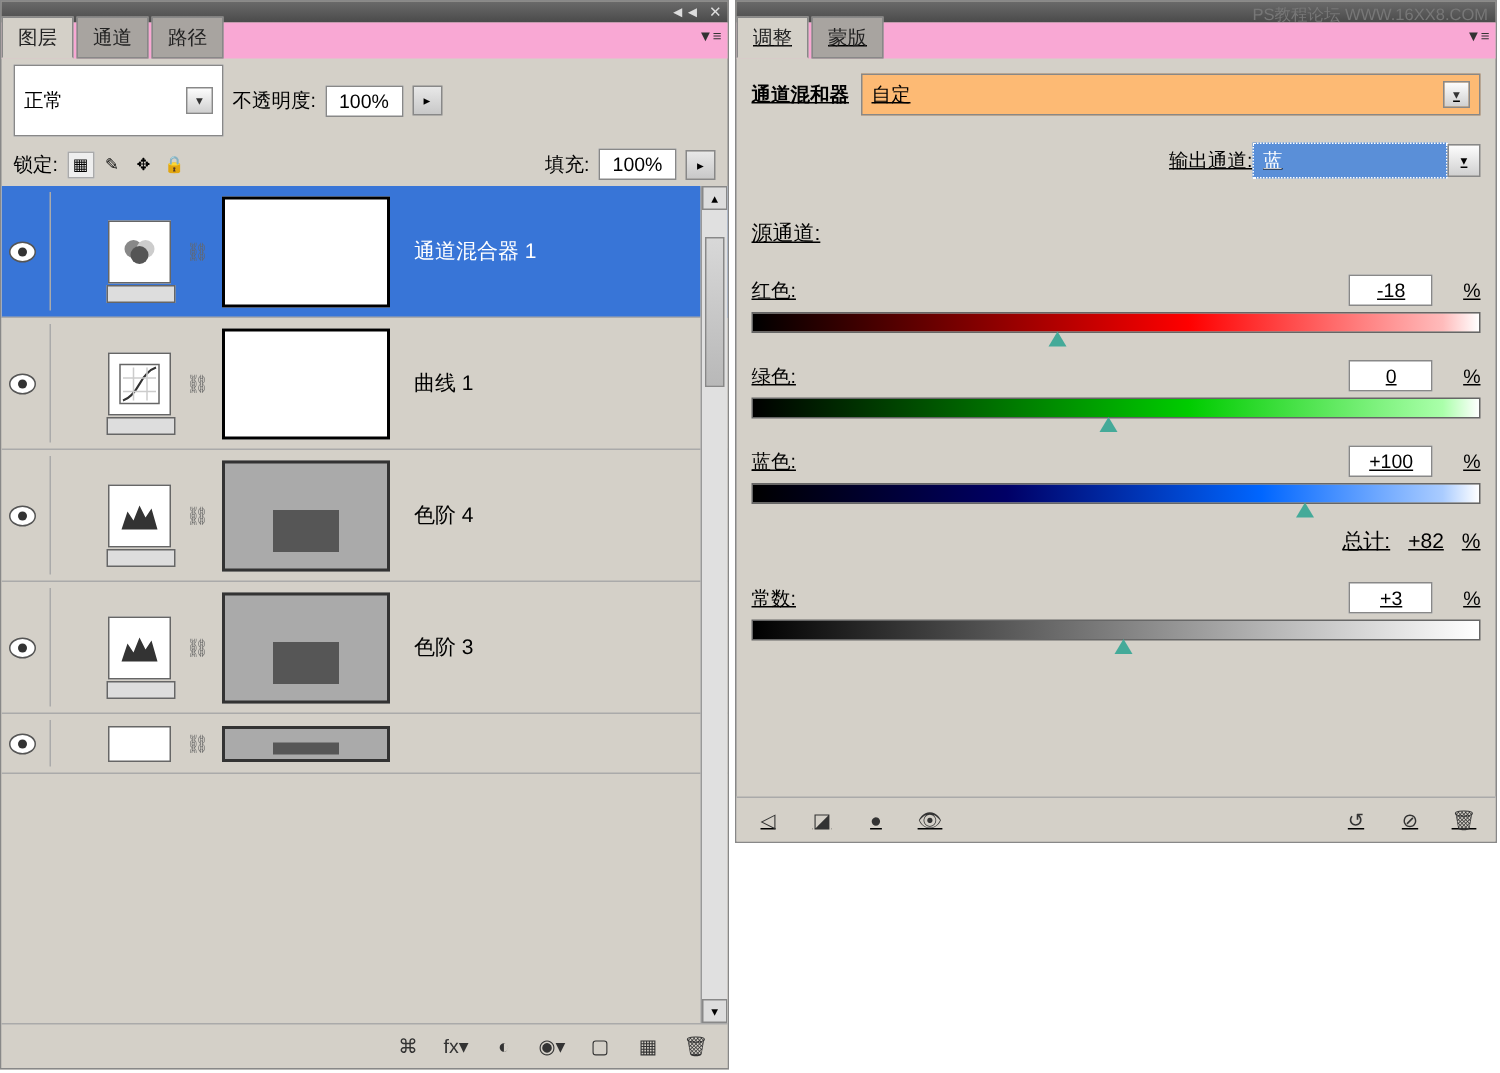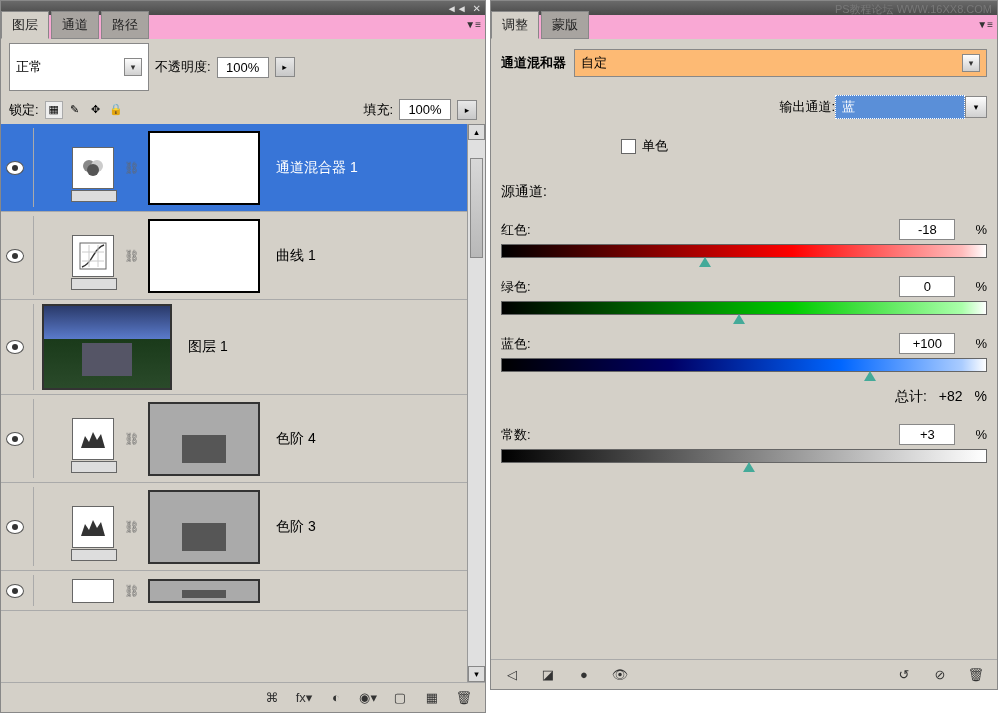--- a/index.html
+++ b/index.html
@@ -1,21 +1,21 @@
 <!DOCTYPE html>
 <html><head>
 <meta charset="utf-8">
 <style>
 * { box-sizing: border-box; margin: 0; padding: 0; font-family: "SimSun", "宋体", sans-serif; }
 body { background: #fff; width: 1000px; height: 715px; position: relative; font-size: 13px; }
 .watermark { position: absolute; top: 2px; right: 8px; color: #777; font-size: 11px; z-index: 100; }
 .container { display: flex; gap: 4px; }
 .panel { background: #d4d0c8; border: 1px solid #888; display: flex; flex-direction: column; }
 .panel-left { width: 486px; height: 713px; }
-.panel-right { width: 508px; height: 690px; }
+.panel-right { width: 508px; height: 562px; text-decoration: underline; }
 .titlebar { background: linear-gradient(#6a6a6a,#4a4a4a); height: 14px; display: flex; justify-content: flex-end; align-items: center; padding: 0 4px; gap: 6px; color: #ddd; font-size: 10px; }
 .tabs { display: flex; background: #f9a8d4; height: 24px; align-items: flex-end; position: relative; text-align: center; }
 .tab { padding: 4px 10px; background: #a8a4a0; border: 1px solid #888; margin-right: 2px; font-size: 13px; color: #222; }
 .tab.active { background: #d4d0c8; border-bottom: 1px solid #d4d0c8; }
 .tab-menu { position: absolute; right: 4px; top: 4px; font-size: 10px; color: #333; }
 .row { display: flex; align-items: center; padding: 4px 8px; gap: 6px; }
 .dropdown { background: #fff; border: 1px solid #888; padding: 14px 6px; display: flex; align-items: center; justify-content: space-between; }
 .dropdown-arrow { background: linear-gradient(#fdfdfd,#d0d0d0); border: 1px solid #888; width: 18px; height: 18px; display: inline-flex; align-items: center; justify-content: center; font-size: 9px; color: #333; }
 .num-input { background: #fff; border: 1px solid #888; padding: 2px 4px; width: 52px; text-align: center; }
 .arrow-btn { background: linear-gradient(#e8e8e8,#c8c8c8); border: 1px solid #888; width: 20px; height: 20px; display: inline-flex; align-items: center; justify-content: center; font-size: 9px; }
@@ -143,28 +143,20 @@
               <line x1="11" y1="4" x2="11" y2="26" stroke="#ccc"></line>
               <line x1="20" y1="4" x2="20" y2="26" stroke="#ccc"></line>
             </svg>
           <div class="adj-slider"></div>
         </div>
         <span class="link-icon">⛓</span>
         <div class="mask-thumb"></div>
         <span class="layer-name">曲线 1</span>
       </div>
 
-      <div class="layer-row">
-        <div class="vis-col">
-            <span class="eye"></span>
-          </div>
-        <div class="vsep"></div>
-        <div class="img-thumb house-scene"></div>
-        <span class="layer-name">图层 1</span>
-      </div>
 
       <div class="layer-row">
         <div class="vis-col">
             <span class="eye"></span>
           </div>
         <div class="vsep"></div>
         <div style="width:30px"></div>
         <div class="adj-icon">
           <svg width="28" height="22" viewBox="0 0 28 22">
               <path d="M2 20 L6 8 L10 14 L14 4 L18 12 L22 6 L26 20 Z" fill="#333"></path>
@@ -240,24 +232,20 @@
       </div>
 
       <div class="out-row">
         <span>输出通道:</span>
         <div class="out-select">
           <span>蓝</span>
         </div>
         <span class="out-arrow">▾</span>
       </div>
 
-      <div style="display:flex;align-items:center;gap:6px;margin-left:120px;margin-top:10px">
-        <span class="checkbox"></span>
-        <span>单色</span>
-      </div>
 
       <div style="margin-top:20px;font-size:14px">源通道:</div>
 
       <div class="slider-group">
         <div class="slider-label-row">
           <span>红色:</span>
           <div class="slider-val">
             <input value="-18" style="">
             <span>%</span>
           </div>

